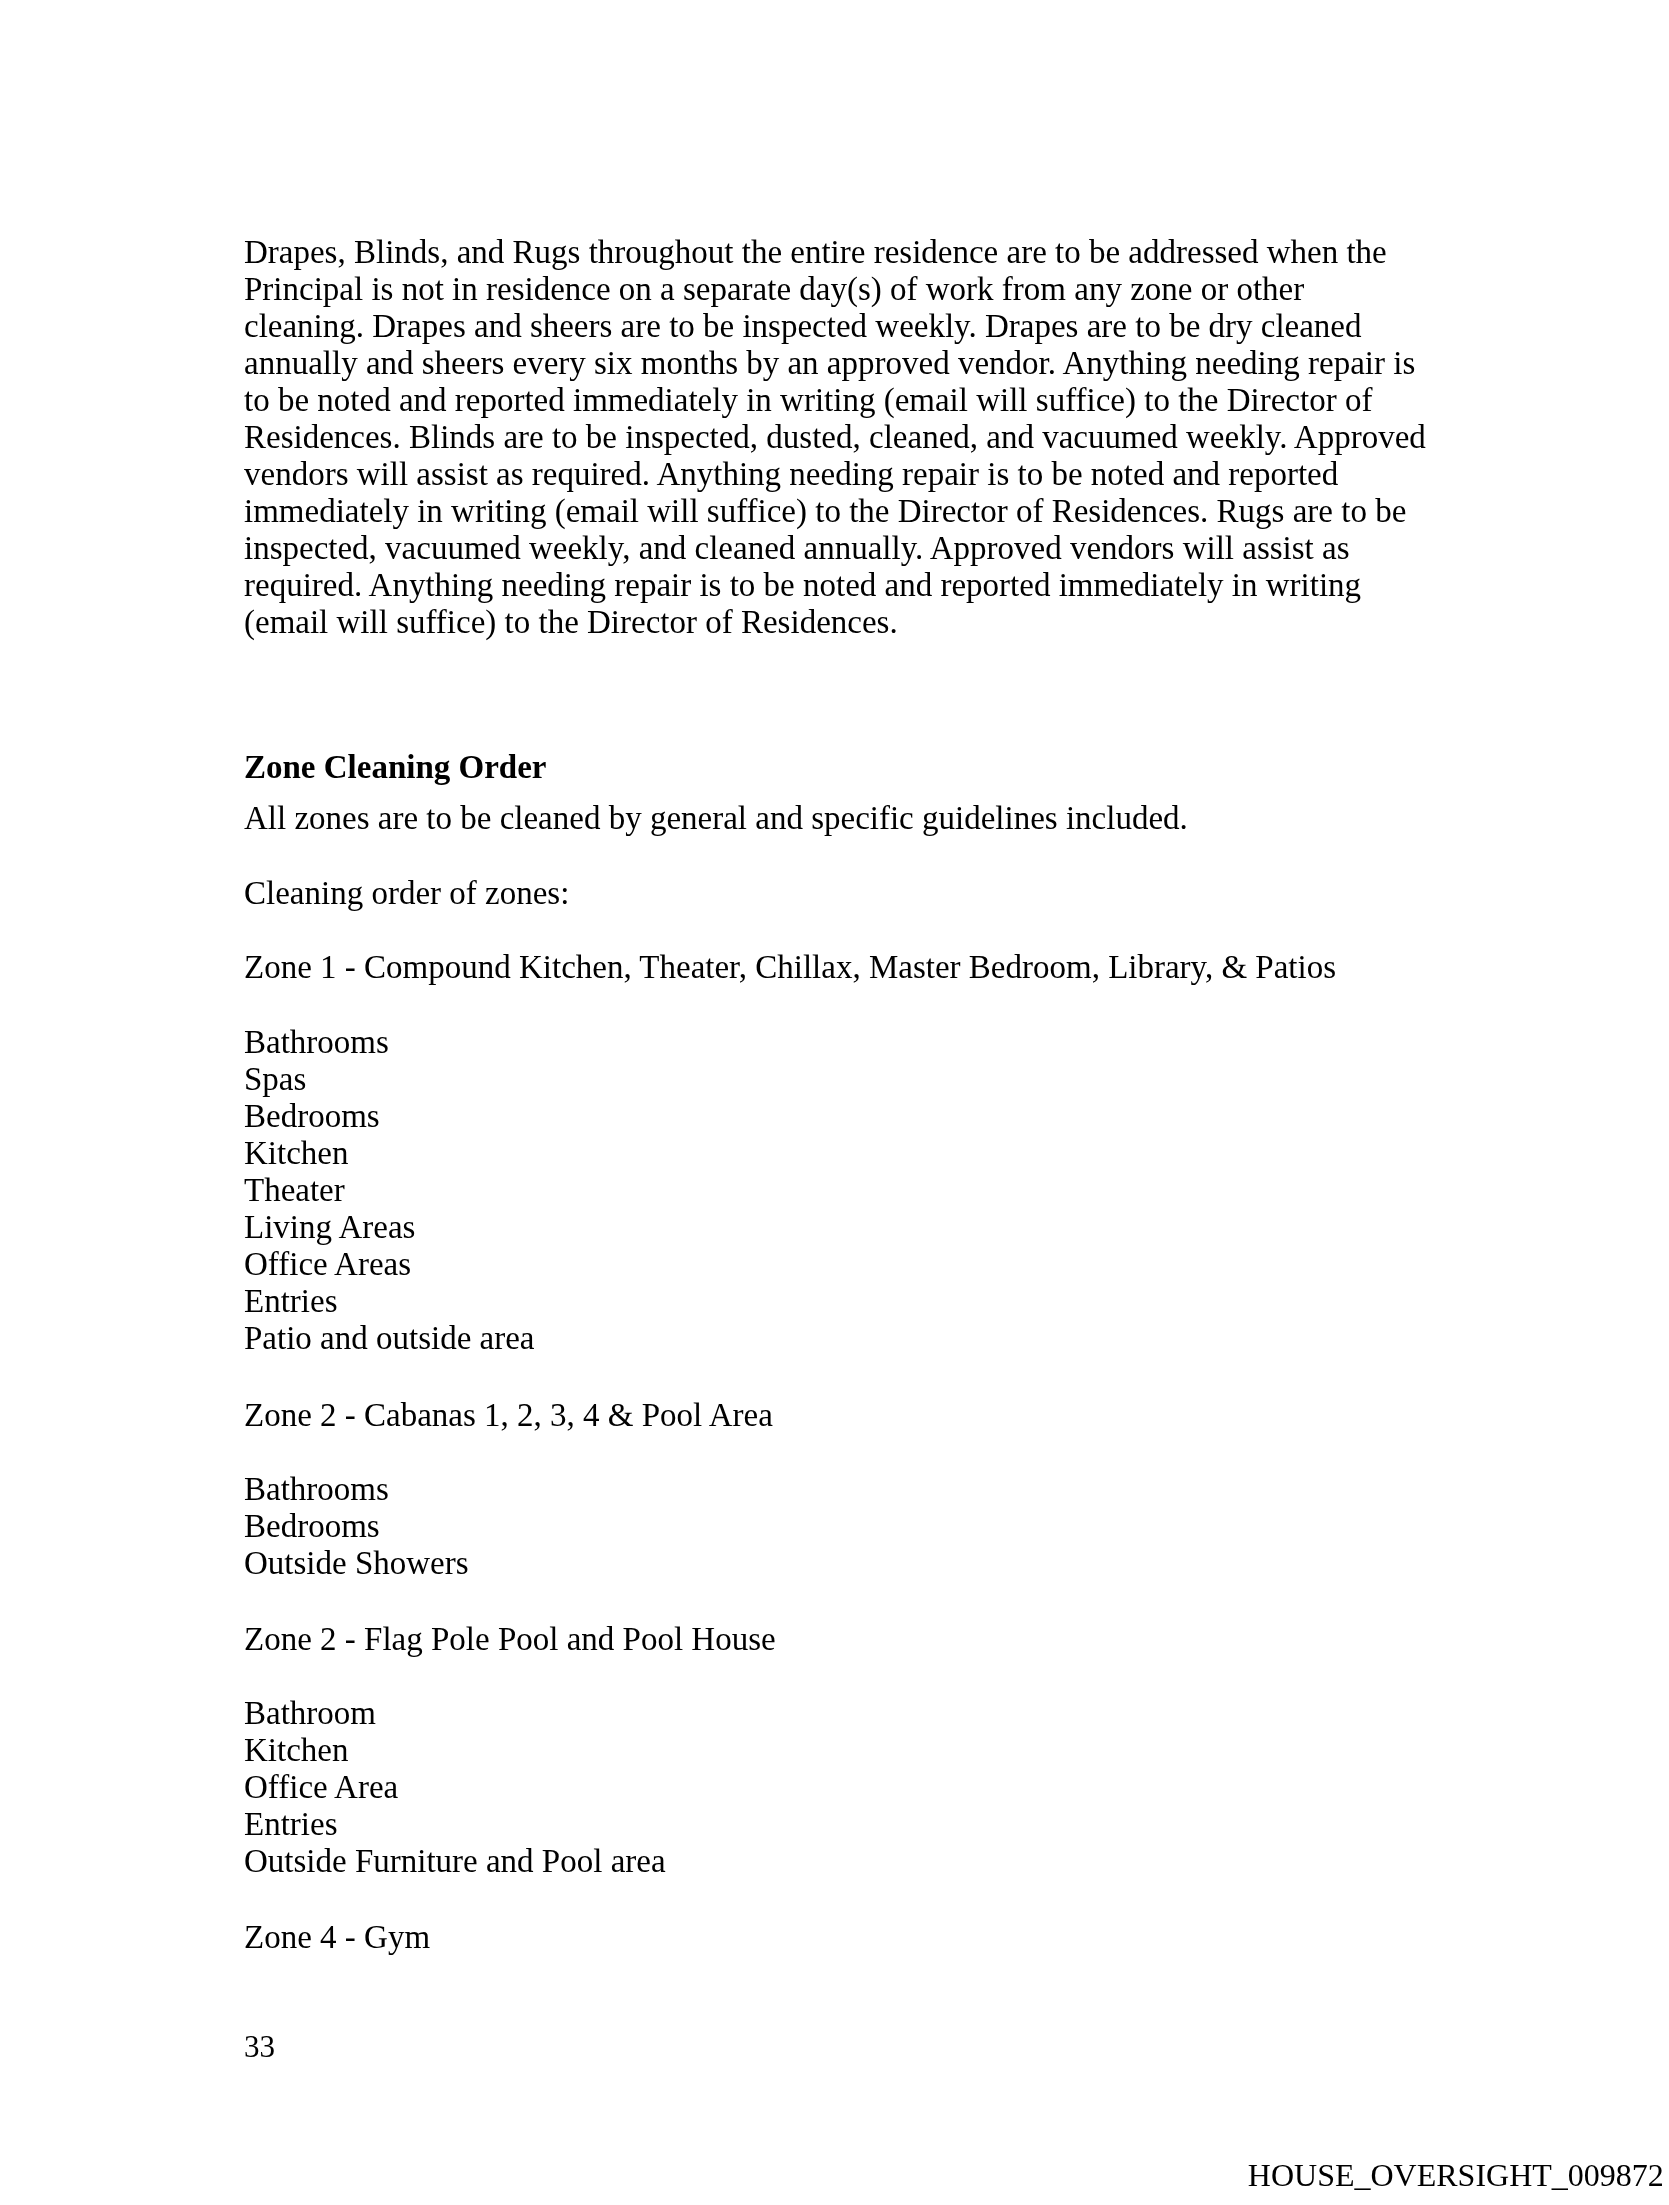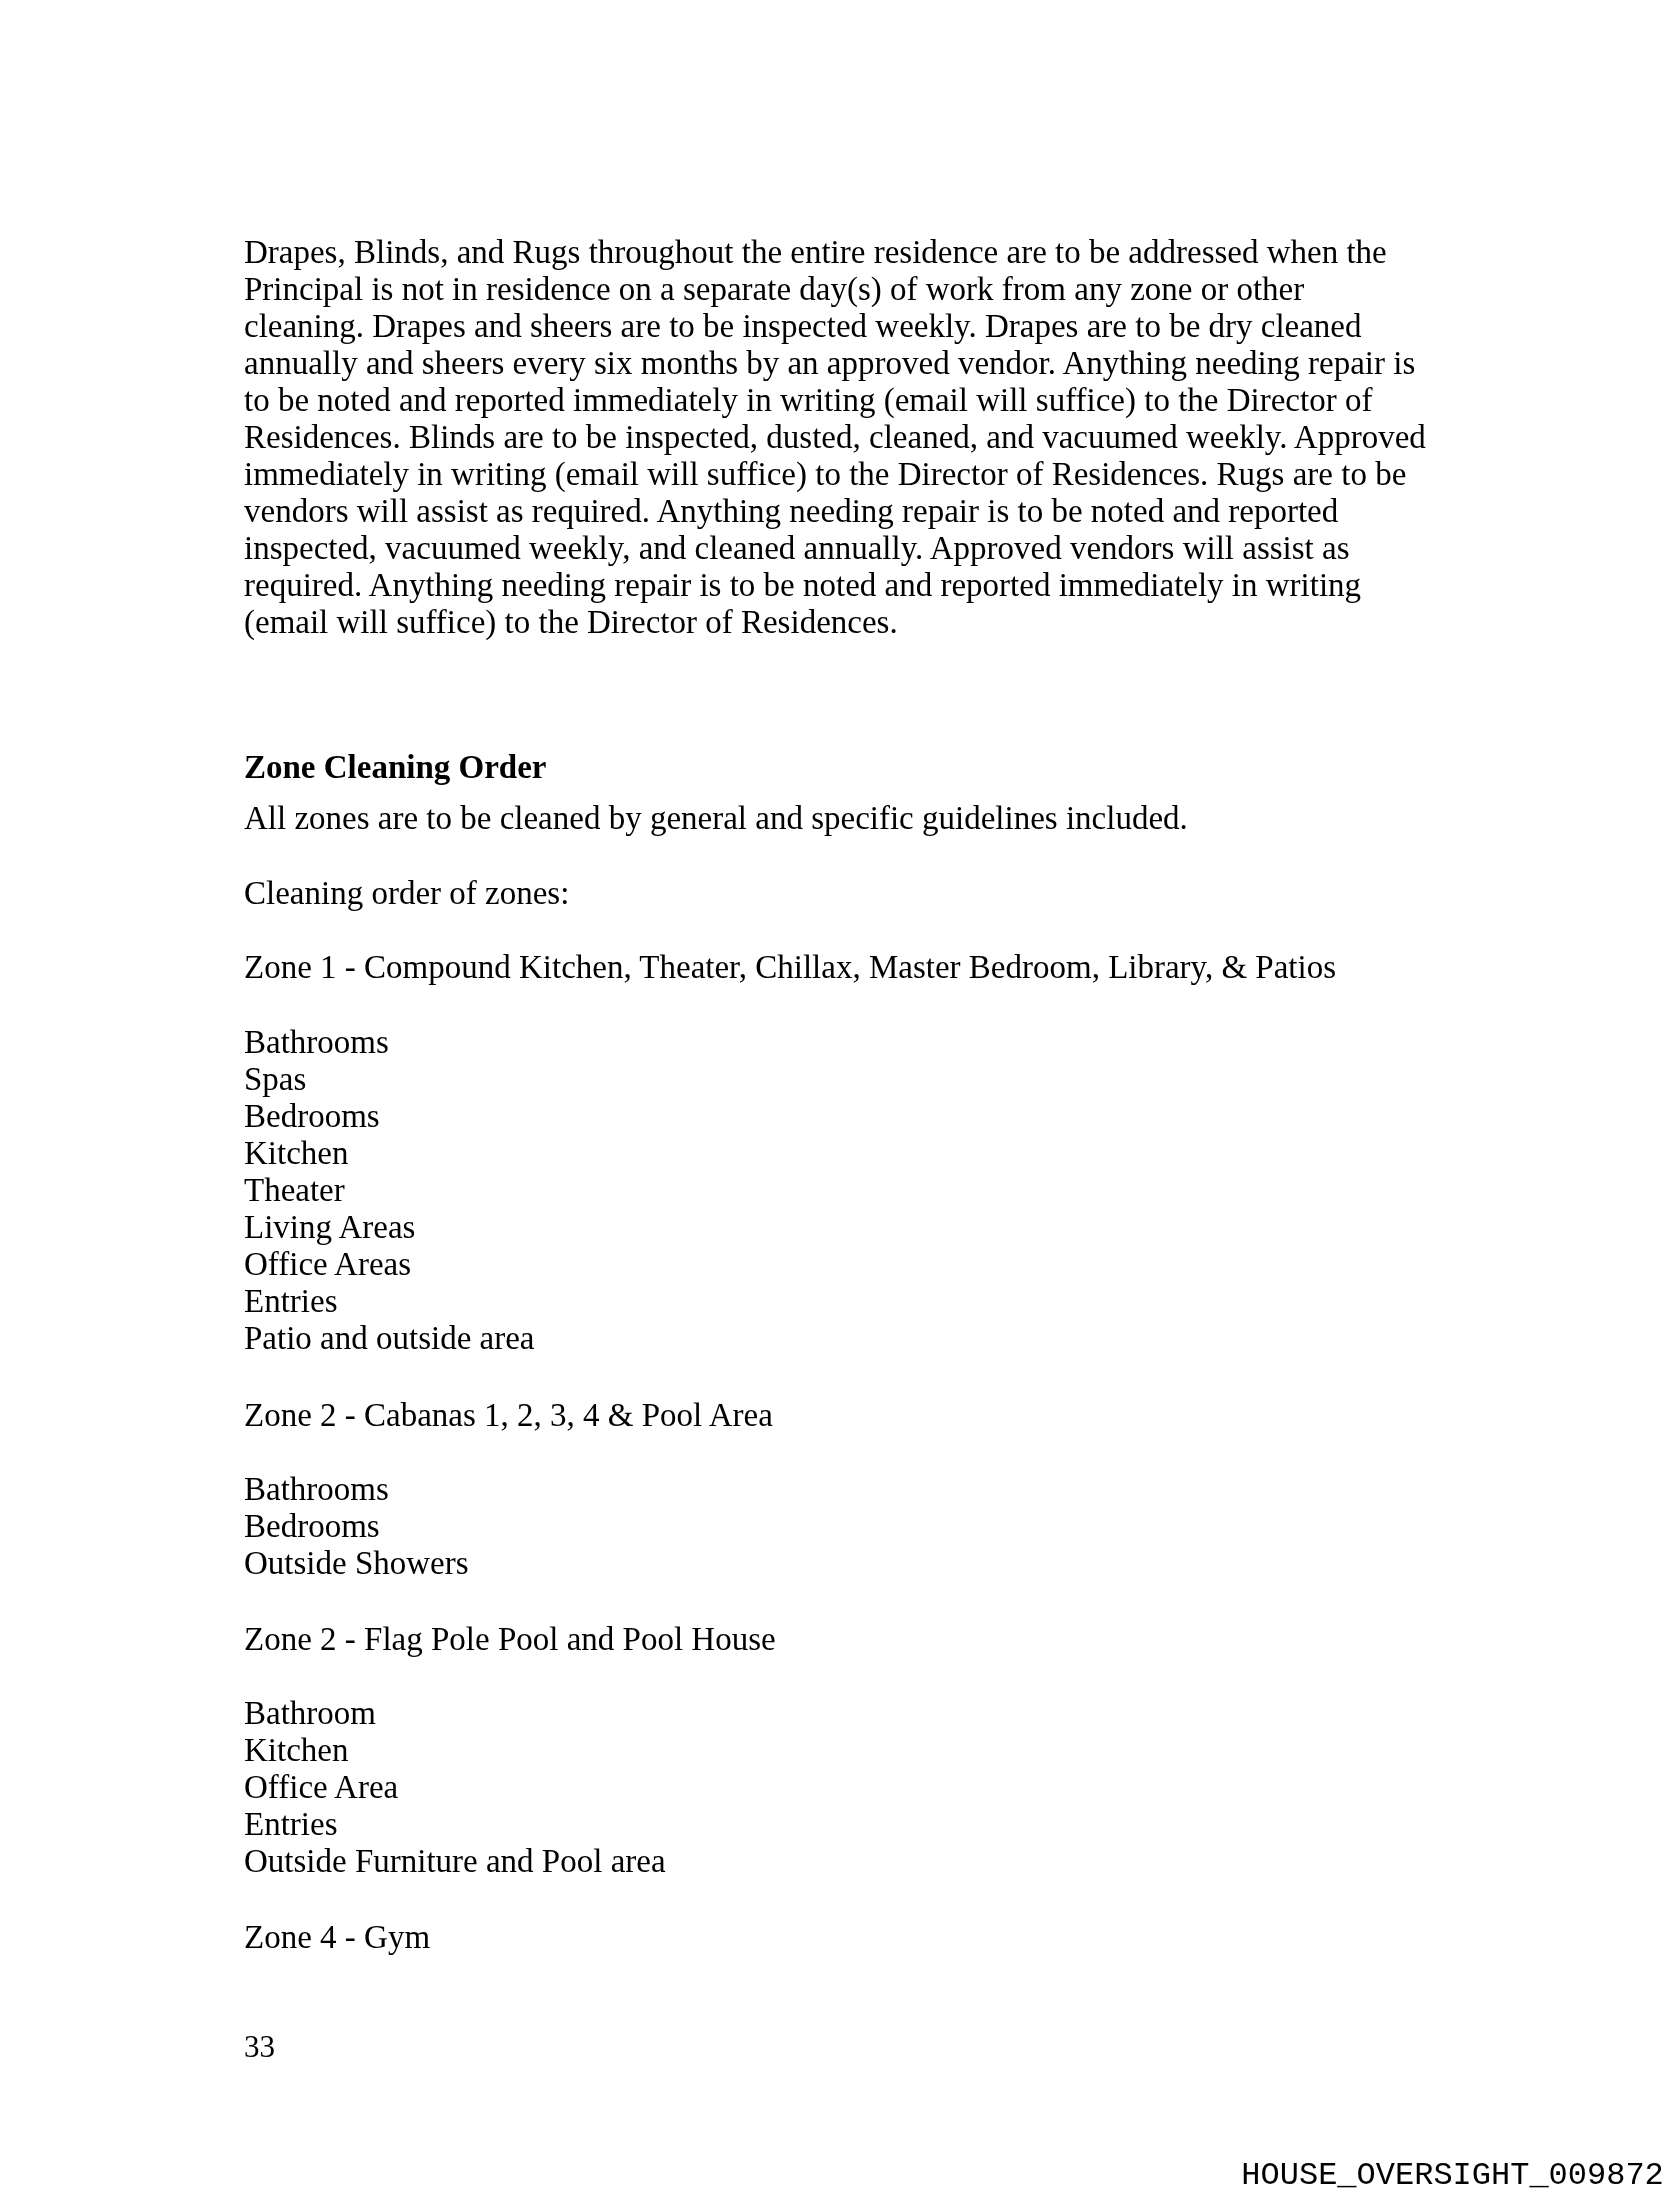--- a/index.html
+++ b/index.html
@@ -35,40 +35,40 @@
     position: absolute;
     left: 244px;
     width: 1189px;
     text-align: left;
     font-size: 31px;
     line-height: 37px;
   }
   .bates {
     position: absolute;
     right: 5.2px;
-    font-family: Liberation Mono, monospace;
+    font-family: Liberation Serif, serif;
     font-size: 32px;
     line-height: 37px;
     white-space: pre;
   }
 </style>
 </head>
 <body>
 
 <div class="page">
 
   <div class="abs" style="top:234px">
     <div class="line">Drapes, Blinds, and Rugs throughout the entire residence are to be addressed when the</div>
     <div class="line">Principal is not in residence on a separate day(s) of work from any zone or other</div>
     <div class="line">cleaning. Drapes and sheers are to be inspected weekly. Drapes are to be dry cleaned</div>
     <div class="line">annually and sheers every six months by an approved vendor. Anything needing repair is</div>
     <div class="line">to be noted and reported immediately in writing (email will suffice) to the Director of</div>
     <div class="line">Residences. Blinds are to be inspected, dusted, cleaned, and vacuumed weekly. Approved</div>
+    <div class="line">vendors will assist as required. Anything needing repair is to be noted and reported</div>
     <div class="line">immediately in writing (email will suffice) to the Director of Residences. Rugs are to be</div>
-    <div class="line">vendors will assist as required. Anything needing repair is to be noted and reported</div>
     <div class="line">inspected, vacuumed weekly, and cleaned annually. Approved vendors will assist as</div>
     <div class="line">required. Anything needing repair is to be noted and reported immediately in writing</div>
     <div class="line">(email will suffice) to the Director of Residences.</div>
   </div>
 
   <div class="abs heading" style="top:749px">Zone Cleaning Order</div>
 
   <div class="abs line" style="top:800px">All zones are to be cleaned by general and specific guidelines included.</div>
 
   <div class="abs line" style="top:875px">Cleaning order of zones:</div>

